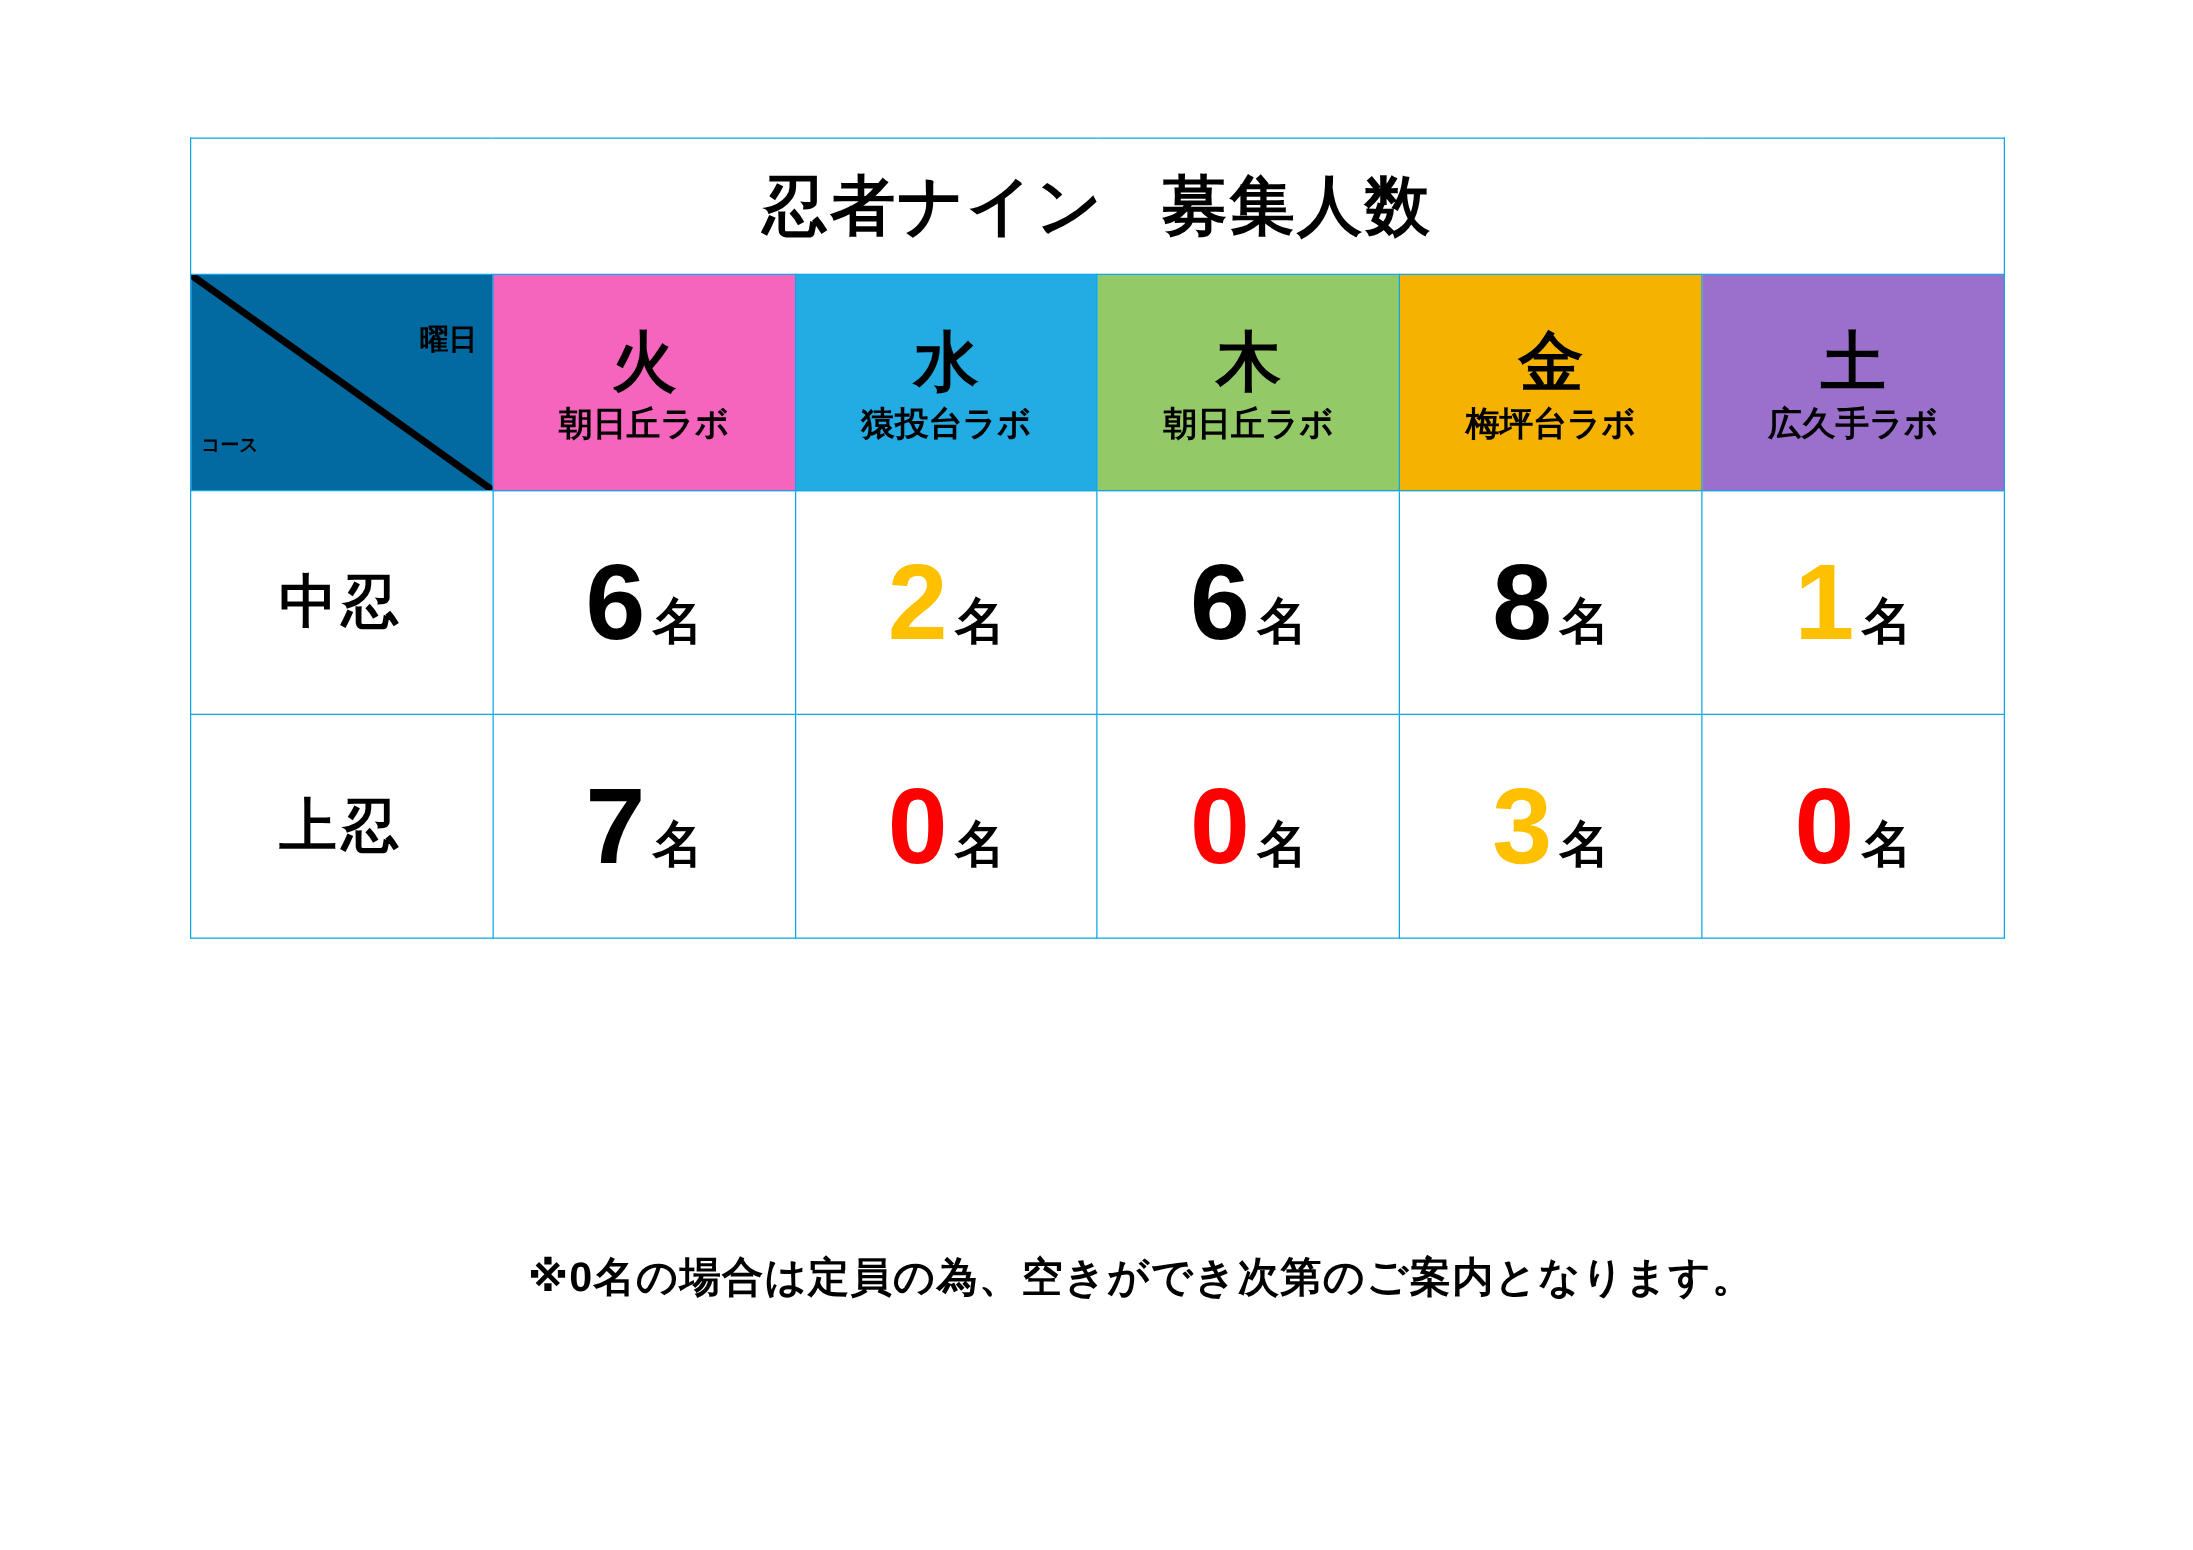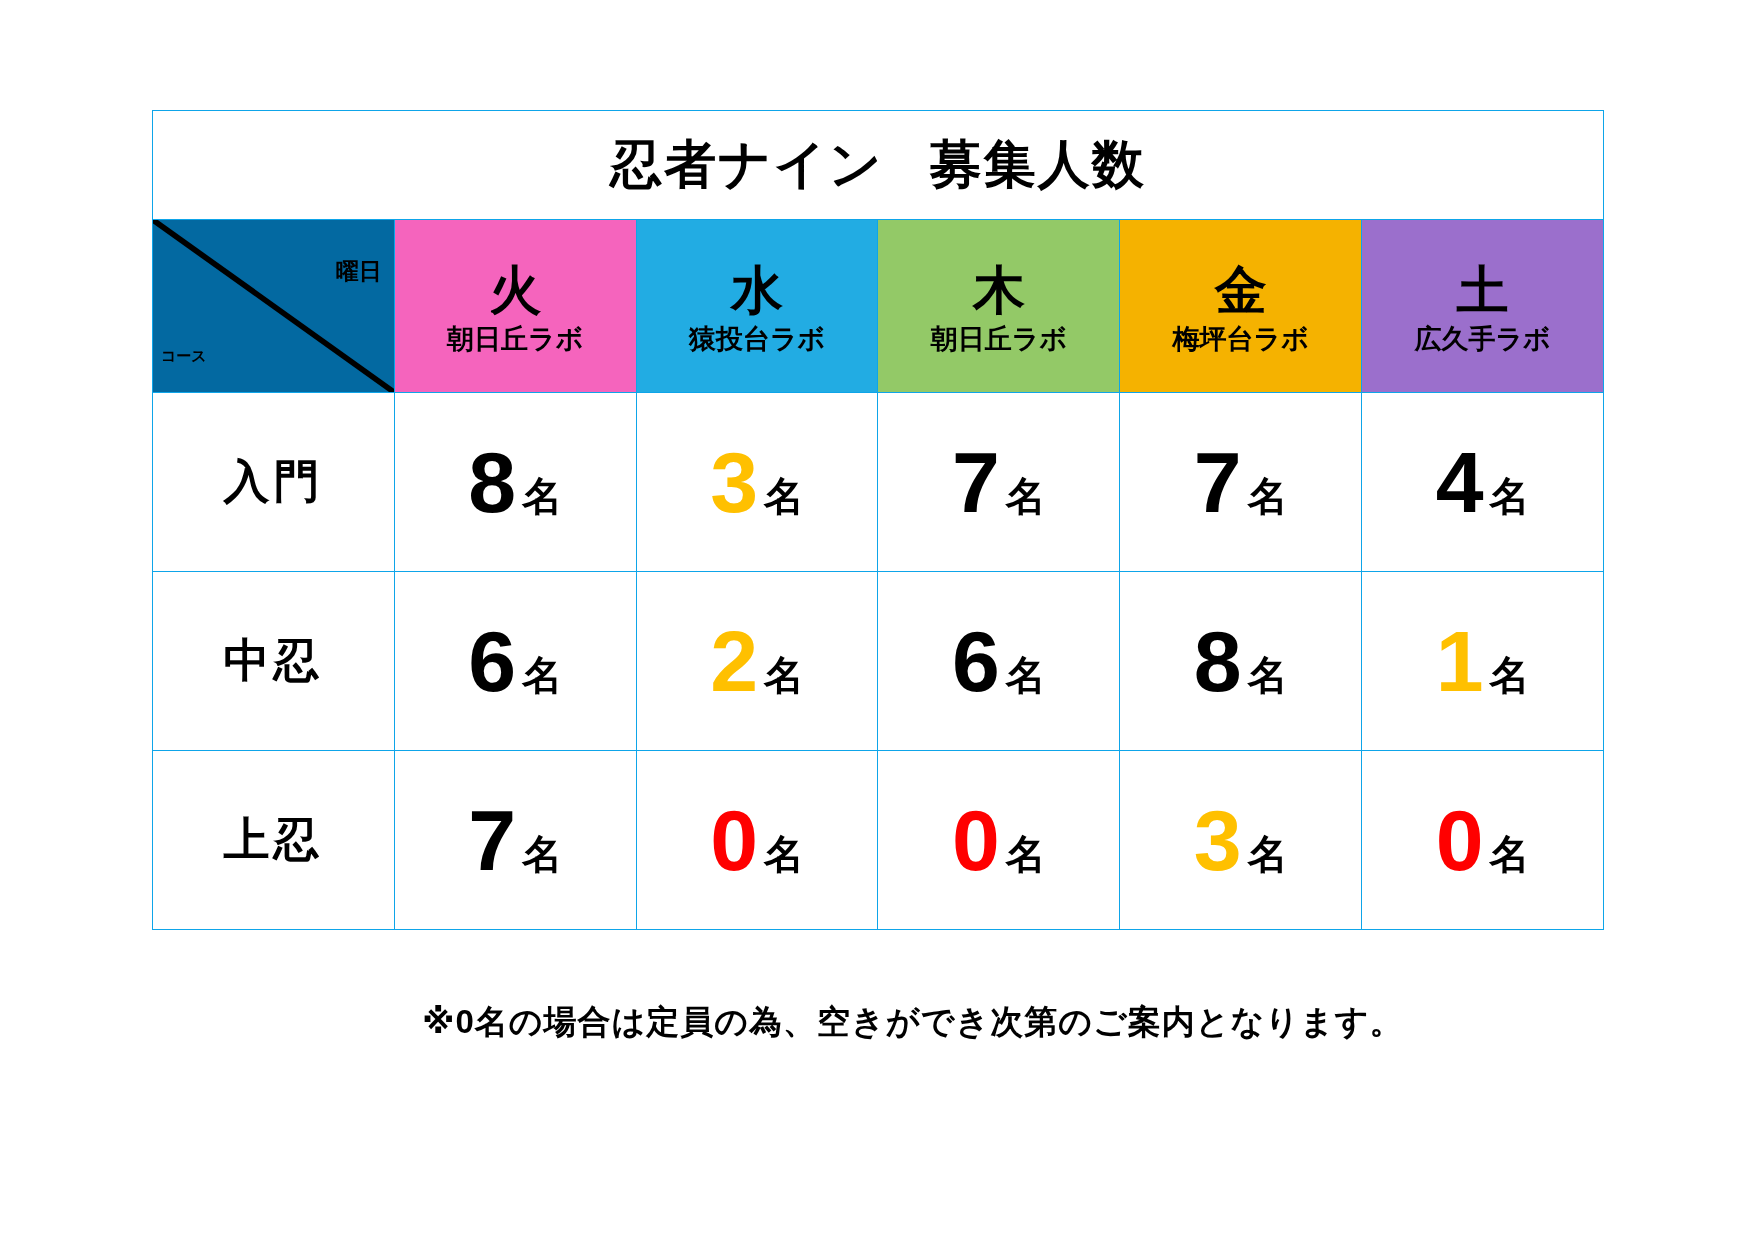--- a/index.html
+++ b/index.html
@@ -165,38 +165,20 @@
           <td class="day-head" style="background:#f5b200">
             <div class="day-name">金</div>
             <div class="lab-name">梅坪台ラボ</div>
           </td>
           <td class="day-head" style="background:#9b6fcc">
             <div class="day-name">土</div>
             <div class="lab-name">広久手ラボ</div>
           </td>
         </tr>
 
-        <tr>
-          <td class="course-cell">入門</td>
-          <td class="count-cell">
-            <span class="num" style="color:#000000">8</span><span class="unit">名</span>
-          </td>
-          <td class="count-cell">
-            <span class="num" style="color:#ffc000">3</span><span class="unit">名</span>
-          </td>
-          <td class="count-cell">
-            <span class="num" style="color:#000000">7</span><span class="unit">名</span>
-          </td>
-          <td class="count-cell">
-            <span class="num" style="color:#000000">7</span><span class="unit">名</span>
-          </td>
-          <td class="count-cell">
-            <span class="num" style="color:#000000">4</span><span class="unit">名</span>
-          </td>
-        </tr>
 
         <tr>
           <td class="course-cell">中忍</td>
           <td class="count-cell">
             <span class="num" style="color:#000000">6</span><span class="unit">名</span>
           </td>
           <td class="count-cell">
             <span class="num" style="color:#ffc000">2</span><span class="unit">名</span>
           </td>
           <td class="count-cell">

